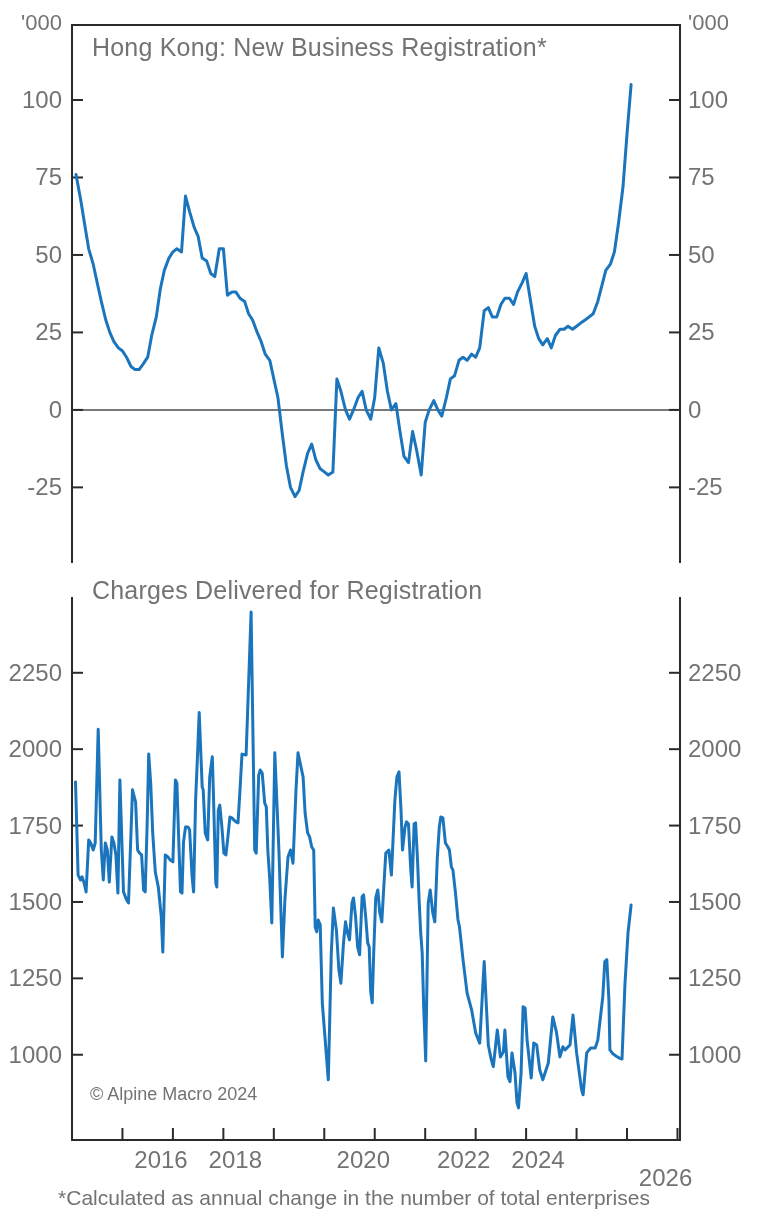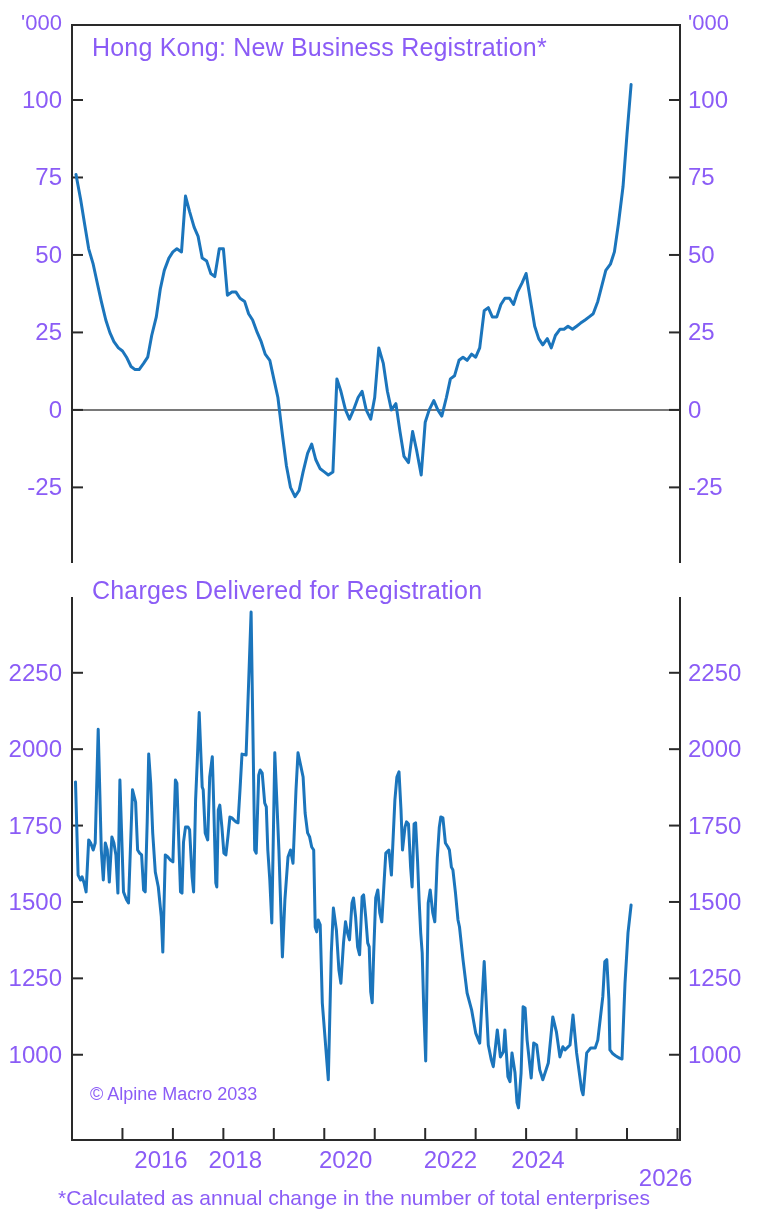--- a/index.html
+++ b/index.html
@@ -1,18 +1,18 @@
 <!DOCTYPE html>
 <html><head>
 <meta charset="utf-8">
 <style>
   html,body{margin:0;padding:0;background:#ffffff;}
   #chart-root{position:relative;width:768px;height:1225px;background:#ffffff;overflow:hidden;}
   #plot-svg{position:absolute;left:0;top:0;}
-  .txt{position:absolute;font-family:"Liberation Sans",sans-serif;color:#8b5cf6;white-space:nowrap;line-height:1.15;}
+  .txt{position:absolute;font-family:"Liberation Sans",sans-serif;color:#737373;white-space:nowrap;line-height:1.15;}
   .title{font-size:25px;letter-spacing:0.2px;}
   .unit{font-size:22px;}
   .tick-label{font-size:24px;}
   .copyright{font-size:18px;}
   .footnote{font-size:21px;left:0;width:708px;text-align:center;top:1186px;}
 </style>
 </head>
 <body>
 
 <div id="chart-root">
@@ -56,21 +56,21 @@
       <line x1="526.1078838174291" y1="1140" x2="526.1078838174291" y2="1128" stroke="#2a2a2a" stroke-width="2"></line>
       <line x1="576.5643153526989" y1="1140" x2="576.5643153526989" y2="1128" stroke="#2a2a2a" stroke-width="2"></line>
       <line x1="627.0207468879689" y1="1140" x2="627.0207468879689" y2="1128" stroke="#2a2a2a" stroke-width="2"></line>
       <line x1="677.4771784232388" y1="1140" x2="677.4771784232388" y2="1128" stroke="#2a2a2a" stroke-width="2"></line>
       <polyline points="75.5,781.9 78.1,875.1 80.6,880.0 82.1,876.9 84.1,883.0 86.1,891.9 88.7,839.9 90.7,843.0 93.2,850.0 95.2,843.0 98.2,729.3 101.3,850.0 103.3,880.0 105.3,843.0 107.3,850.0 109.3,882.1 111.9,836.9 113.9,843.0 115.9,854.9 117.9,893.1 119.9,780.0 123.5,891.9 126.5,899.8 128.5,902.9 132.5,789.8 135.6,802.0 137.6,850.0 139.6,853.1 141.6,854.9 143.6,890.0 145.2,891.9 147.2,821.9 148.7,754.1 150.7,783.1 152.7,832.9 155.3,872.0 158.3,887.0 161.3,916.9 162.8,952.1 165.3,854.9 167.9,857.0 170.4,860.1 172.9,861.9 175.4,780.0 176.9,783.1 178.5,832.9 180.5,891.9 182.0,893.1 183.5,842.1 185.5,827.1 188.0,827.1 189.6,829.8 192.1,876.9 193.6,891.9 195.6,799.9 197.1,765.1 199.2,712.5 202.2,787.1 203.2,789.8 205.2,832.9 207.7,839.9 209.7,777.0 212.3,756.8 213.3,789.8 215.8,883.0 216.8,887.0 218.3,810.0 219.8,805.1 221.9,827.1 223.9,853.1 225.9,854.9 227.9,836.9 229.9,817.0 231.9,817.9 234.0,820.1 236.0,821.9 238.0,822.8 240.0,789.8 242.0,754.1 246.1,755.0 251.1,612.0 254.7,850.0 256.2,853.1 258.7,775.1 260.2,770.0 262.2,773.0 264.7,803.0 266.3,806.9 267.8,850.0 269.8,880.0 271.8,923.0 274.8,752.8 278.9,850.0 282.4,957.0 284.9,899.8 288.0,857.0 290.5,850.0 293.0,863.2 296.0,789.8 298.0,752.8 300.6,765.1 303.1,777.0 305.1,813.0 307.6,832.9 309.6,836.9 311.7,847.0 313.7,850.0 315.2,927.0 316.7,931.9 318.2,920.0 320.2,924.9 322.3,1002.8 328.3,1079.8 331.3,953.0 333.4,908.1 336.4,930.1 338.9,970.1 340.9,983.2 343.5,942.9 345.5,921.8 347.5,932.8 349.5,939.9 352.0,902.9 353.5,898.0 355.6,916.9 357.6,946.9 359.6,954.8 362.1,896.8 363.6,894.9 365.7,916.9 367.7,942.9 369.2,946.9 370.7,991.8 372.2,1002.8 373.7,953.0 375.7,898.0 377.8,890.0 379.8,913.0 381.8,921.8 383.8,887.0 385.8,853.1 388.9,850.0 391.4,875.1 394.9,799.9 396.9,777.0 399.0,771.8 401.0,810.0 402.5,850.0 405.0,827.1 406.5,821.9 408.5,824.0 410.6,867.1 412.1,887.0 414.1,824.0 415.6,822.8 417.6,861.9 419.1,899.8 420.7,932.8 422.2,953.0 423.7,1007.1 425.7,1060.9 428.2,902.9 430.2,890.0 432.8,913.0 434.8,921.8 437.3,858.0 439.3,827.1 440.8,817.0 442.9,817.9 445.4,843.0 447.9,847.0 449.4,850.0 451.4,867.1 452.9,869.9 455.5,893.1 458.0,920.0 459.5,927.0 463.0,959.7 467.1,993.0 471.6,1009.8 475.7,1033.1 479.7,1043.1 484.2,961.5 488.3,1045.0 491.3,1059.9 493.3,1066.7 497.3,1030.0 500.4,1056.9 503.4,1051.7 504.9,1030.0 507.9,1076.7 510.0,1081.6 512.0,1052.9 515.0,1072.8 517.0,1102.7 518.5,1107.9 521.1,1072.8 523.1,1006.8 525.1,1008.0 527.1,1040.1 531.2,1078.0 533.7,1043.1 536.7,1045.0 539.7,1069.7 542.8,1079.8 548.3,1063.0 552.8,1016.9 556.4,1031.8 559.9,1056.9 562.9,1046.8 565.0,1049.9 570.0,1045.0 573.0,1015.0 576.6,1052.9 581.6,1089.9 583.1,1094.8 586.7,1052.9 590.7,1048.0 595.2,1048.0 597.8,1040.1 602.8,996.7 604.8,961.5 606.8,959.7 608.9,999.7 609.9,1049.9 612.9,1053.8 615.9,1056.0 619.5,1058.1 622.0,1059.0 625.0,983.2 628.0,932.8 631.1,905.0" fill="none" stroke="#1b75bc" stroke-width="3" stroke-linejoin="round" stroke-linecap="round"></polyline>
     </svg>
   <div class="txt unit" style="left:0px;top:10px;width:62px;text-align:right;">'000</div>
   <div class="txt unit" style="left:688px;top:10px;">'000</div>
   <div class="txt title" style="left:92px;top:576px;">Charges Delivered for Registration</div>
   <div class="txt title" style="left:92px;top:33px;">Hong Kong: New Business Registration*</div>
-  <div class="txt copyright" style="left:90px;top:1084px;">© Alpine Macro 2033</div>
+  <div class="txt copyright" style="left:90px;top:1084px;">© Alpine Macro 2024</div>
   <div class="txt footnote">*Calculated as annual change in the number of total enterprises</div>
 <div class="txt tick-label" style="left: 0px; width: 62px; top: 85.9977px; text-align: right;">100</div>
     <div class="txt tick-label" style="left: 688px; top: 85.9977px;">100</div>
     <div class="txt tick-label" style="left: 0px; width: 62px; top: 163.475px; text-align: right;">75</div>
     <div class="txt tick-label" style="left: 688px; top: 163.475px;">75</div>
     <div class="txt tick-label" style="left: 0px; width: 62px; top: 240.952px; text-align: right;">50</div>
     <div class="txt tick-label" style="left: 688px; top: 240.952px;">50</div>
     <div class="txt tick-label" style="left: 0px; width: 62px; top: 318.429px; text-align: right;">25</div>
     <div class="txt tick-label" style="left: 688px; top: 318.429px;">25</div>
     <div class="txt tick-label" style="left: 0px; width: 62px; top: 395.906px; text-align: right;">0</div>
@@ -84,17 +84,17 @@
     <div class="txt tick-label" style="left: 0px; width: 62px; top: 811.567px; text-align: right;">1750</div>
     <div class="txt tick-label" style="left: 688px; top: 811.567px;">1750</div>
     <div class="txt tick-label" style="left: 0px; width: 62px; top: 887.96px; text-align: right;">1500</div>
     <div class="txt tick-label" style="left: 688px; top: 887.96px;">1500</div>
     <div class="txt tick-label" style="left: 0px; width: 62px; top: 964.353px; text-align: right;">1250</div>
     <div class="txt tick-label" style="left: 688px; top: 964.353px;">1250</div>
     <div class="txt tick-label" style="left: 0px; width: 62px; top: 1040.75px; text-align: right;">1000</div>
     <div class="txt tick-label" style="left: 688px; top: 1040.75px;">1000</div>
     <div class="txt tick-label" style="left: 107.685px; width: 80px; top: 1146px; text-align: right;">2016</div>
     <div class="txt tick-label" style="left: 208.598px; width: 80px; top: 1146px; text-align: left;">2018</div>
-    <div class="txt tick-label" style="left: 319px; width: 80px; top: 1146px; text-align: left;">2020</div>
-    <div class="txt tick-label" style="left: 410.423px; width: 80px; top: 1146px; text-align: center;">2022</div>
+    <div class="txt tick-label" style="left: 310px; width: 80px; top: 1146px; text-align: right;">2020</div>
+    <div class="txt tick-label" style="left: 410.423px; width: 80px; top: 1146px; text-align: right;">2022</div>
     <div class="txt tick-label" style="left: 511.336px; width: 80px; top: 1146px; text-align: left;">2024</div>
     <div class="txt tick-label" style="left: 612.249px; width: 80px; top: 1164px; text-align: right;">2026</div>
   </div>
 
 </body></html>

